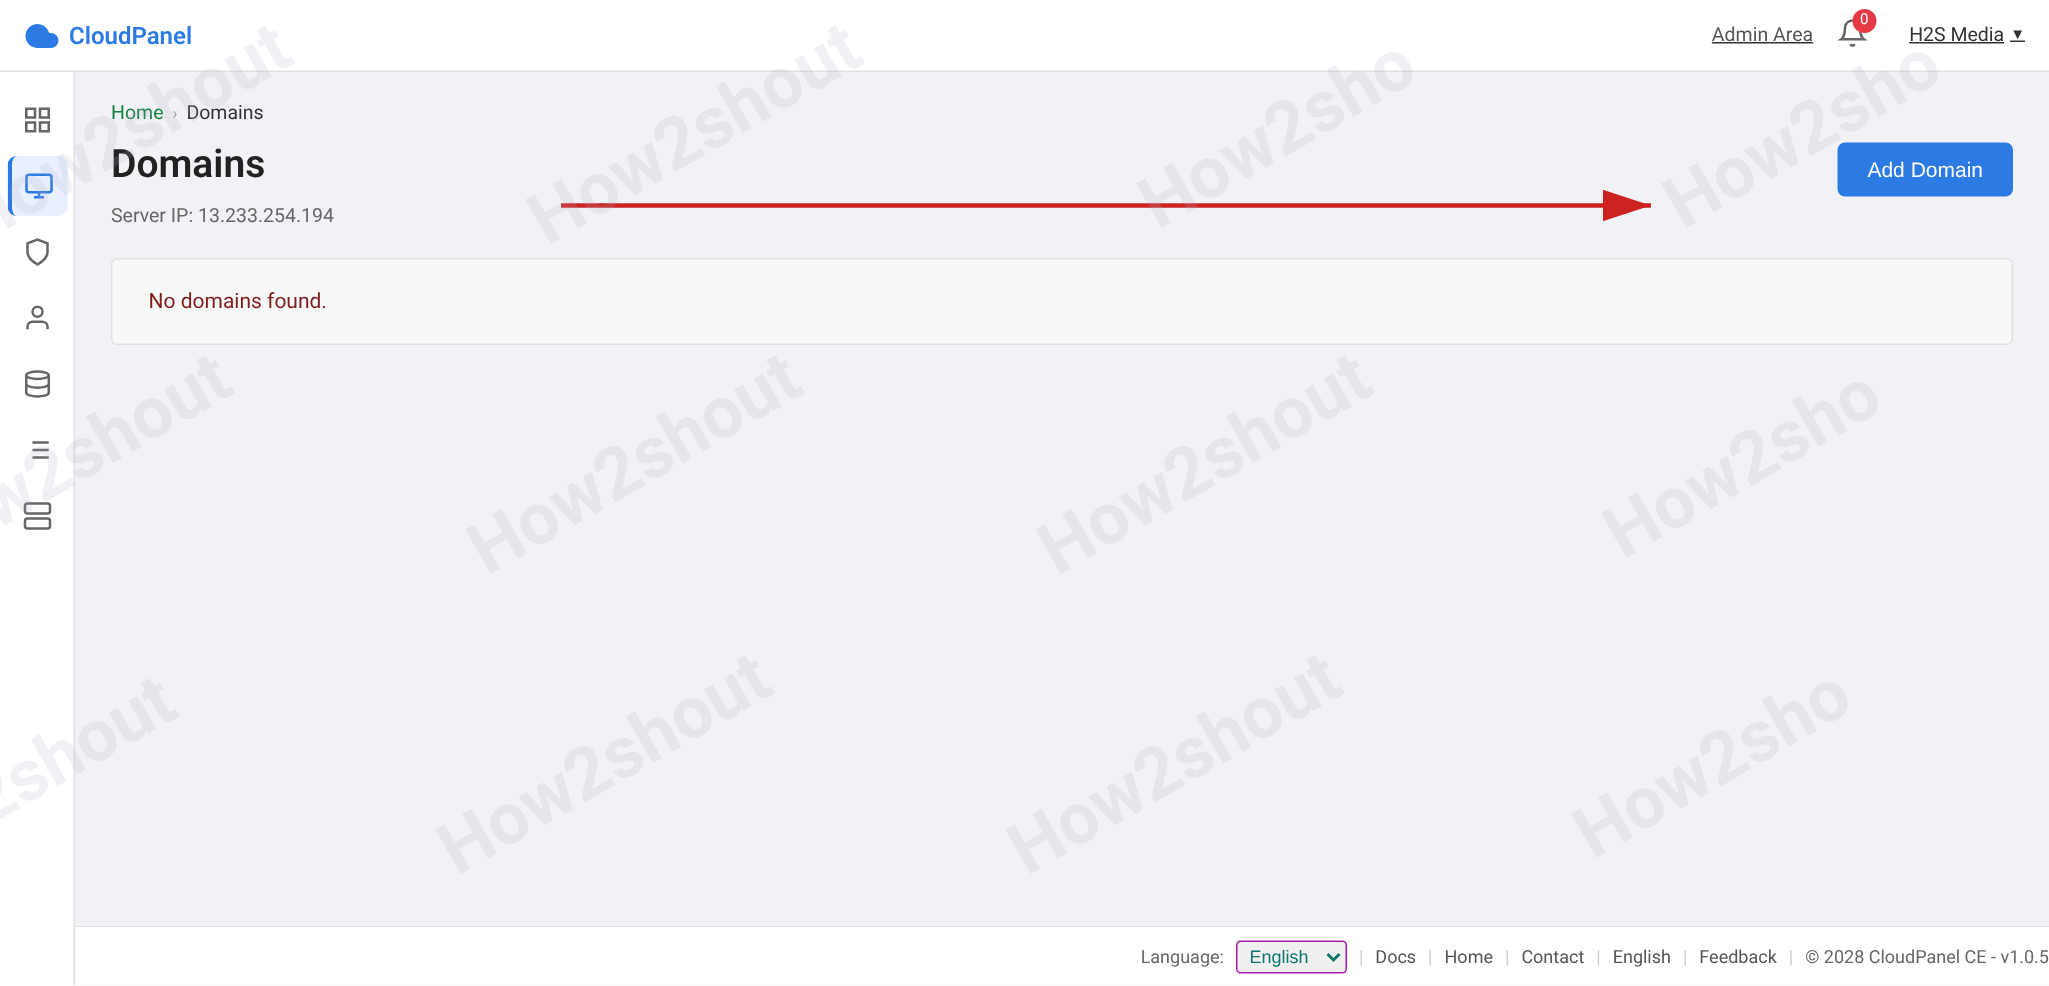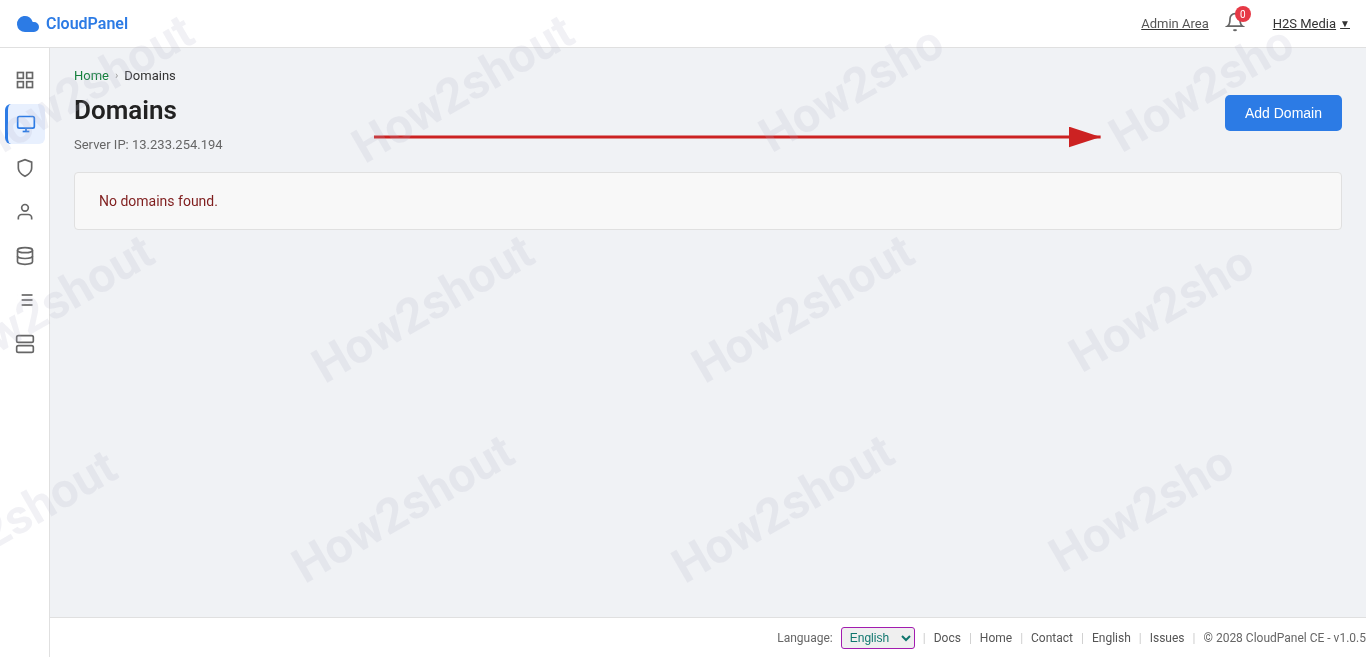--- a/index.html
+++ b/index.html
@@ -333,16 +333,16 @@
   </select>
   <span class="footer-sep">|</span>
   <a href="#">Docs</a>
   <span class="footer-sep">|</span>
   <a href="#">Home</a>
   <span class="footer-sep">|</span>
   <a href="#">Contact</a>
   <span class="footer-sep">|</span>
   <a href="#">English</a>
   <span class="footer-sep">|</span>
-  <a href="#">Issues</a>
+  <a href="#">Feedback</a>
   <span class="footer-sep">|</span>
   <span>© 2028 CloudPanel CE - v1.0.5</span>
 </footer>
 
 </body></html>

